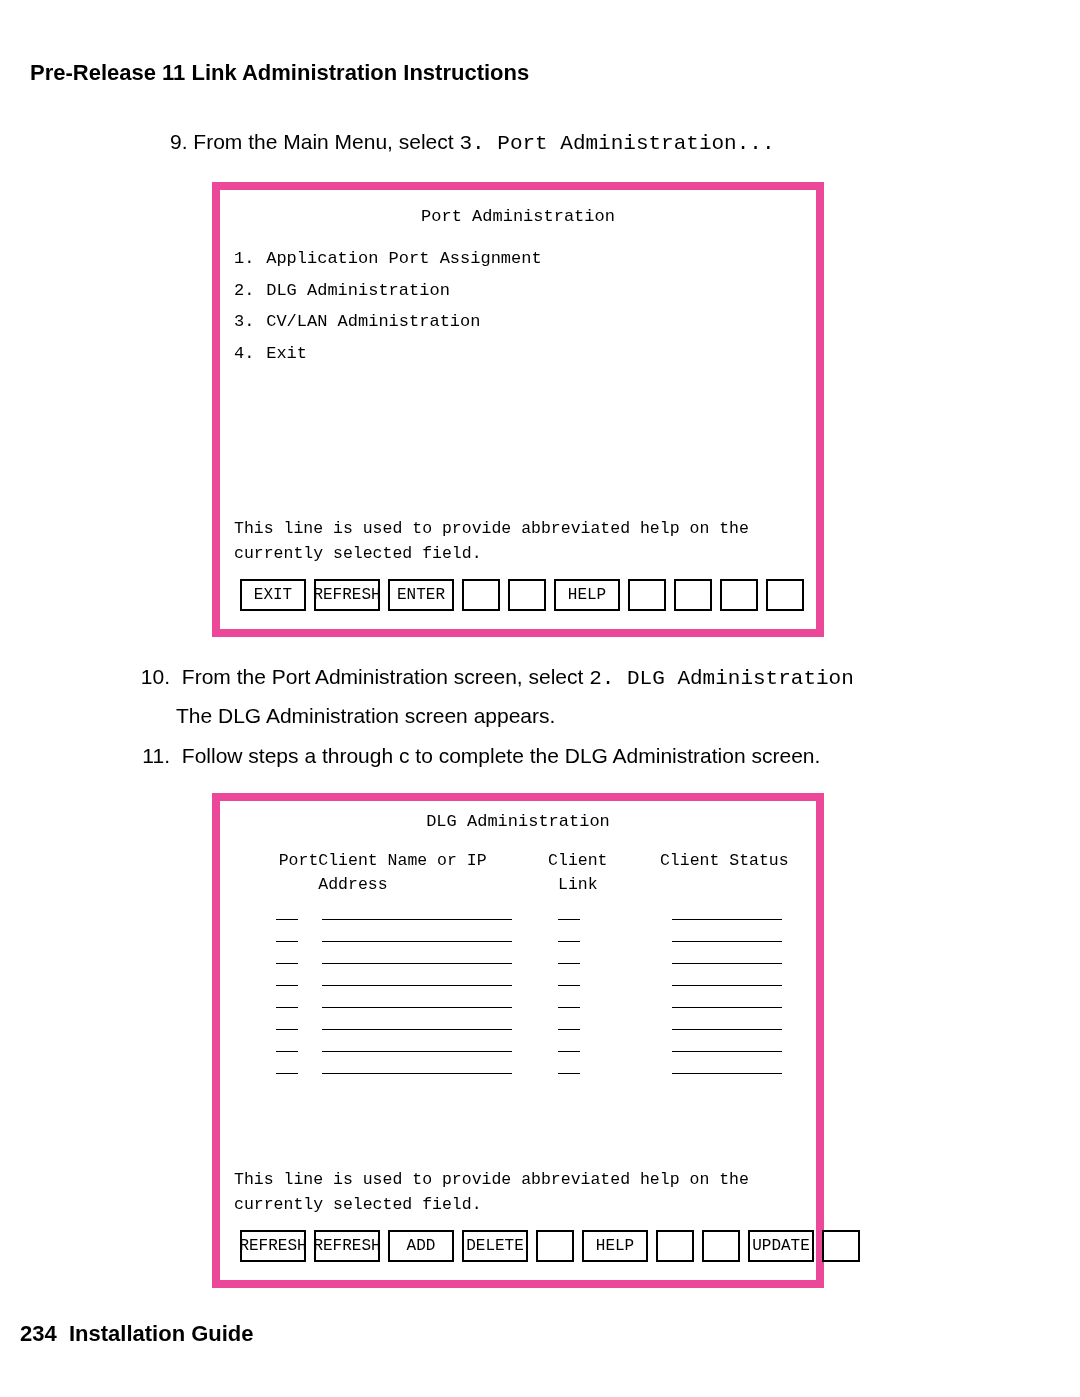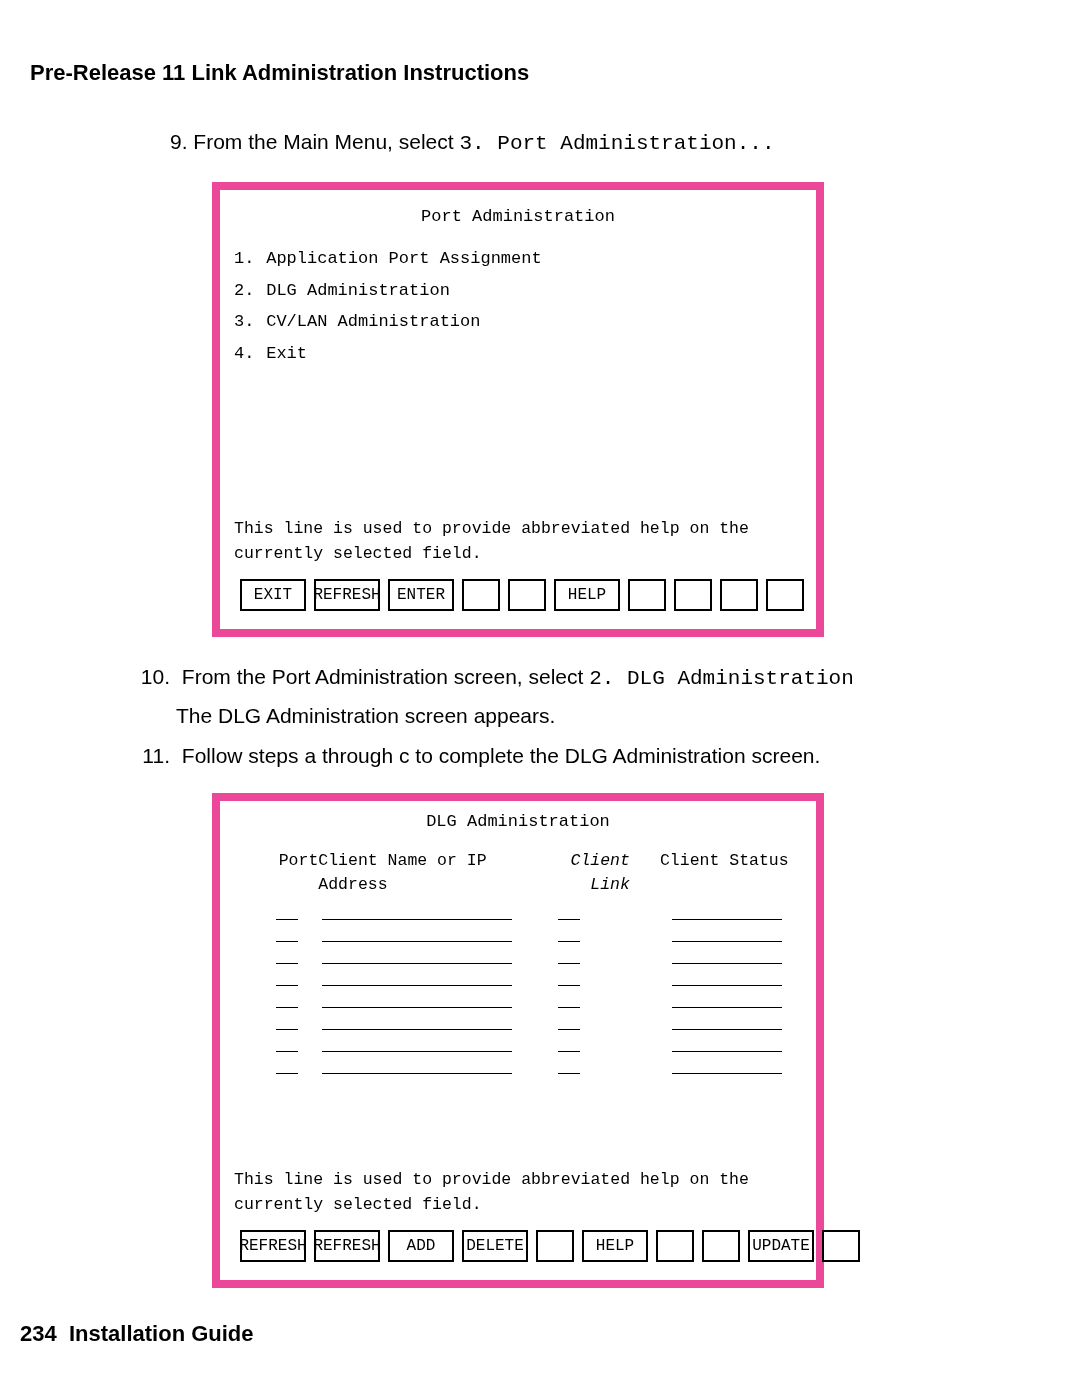--- a/index.html
+++ b/index.html
@@ -103,21 +103,21 @@
   .tbtn.blank {
     min-width: 26px;
   }
   .dlg-cols {
     display: flex;
     font-size: 16.5px;
     padding-left: 18px;
   }
   .col-port { width: 70px; text-align: right;}
   .col-client { width: 200px; }
-  .col-link { width: 110px; text-align:right; padding-left: 18px; font-style: italic;}
+  .col-link { width: 110px; text-align:center; padding-left: 18px;}
   .col-status { width: 150px; text-align:left; padding-left: 30px;}
   .dlg-rows {
     padding-left: 18px;
   }
   .dlg-row {
     display: flex;
     align-items: flex-end;
     height: 22px;
     margin-bottom: 0px;
   }

